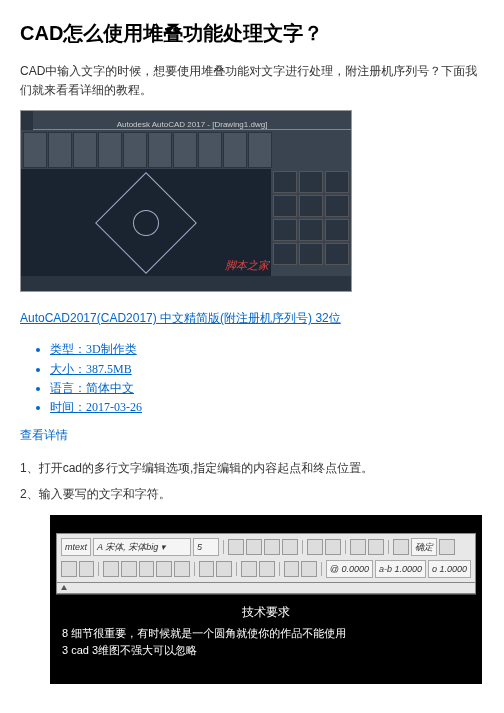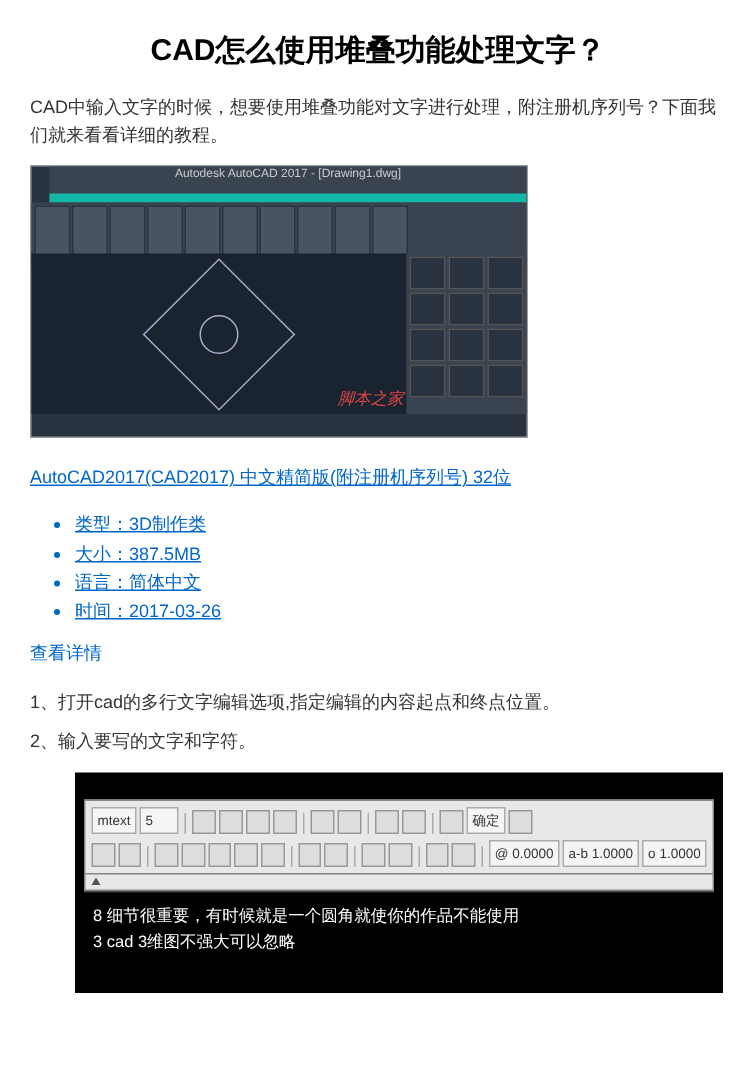--- a/index.html
+++ b/index.html
@@ -6,21 +6,21 @@
     font-family: "Microsoft YaHei", Arial, sans-serif;
     font-size: 12px;
     color: #333;
     margin: 0;
     padding: 20px;
     background: #fff;
     width: 504px;
     box-sizing: border-box;
   }
   h1 {
-    text-align: center;
+    text-align: left;
     font-size: 20px;
     font-weight: bold;
     margin: 0 0 15px 0;
     color: #000;
   }
   .intro {
     font-size: 12px;
     line-height: 1.6;
     margin-bottom: 10px;
   }
@@ -28,23 +28,23 @@
     width: 330px;
     height: 180px;
     background: #2a3440;
     margin: 10px 0;
     position: relative;
     border: 1px solid #999;
   }
   .screenshot-titlebar {
     height: 18px;
     background: #3a4450;
-    border-bottom: 6px solid #14b8a6;
+    border-bottom: 1px solid #14b8a6;
     display: flex;
-    align-items: flex-start;
+    align-items: flex-end;
     padding: 0 4px;
     font-size: 8px;
     color: #ccc;
     margin-left: 12px;
   }
   .screenshot-titlebar .title-text { flex: 1; text-align: center; }
   .screenshot-ribbon {
     height: 38px;
     background: #3a4450;
     border-bottom: 1px solid #555;
@@ -122,20 +122,21 @@
   ul.meta {
     list-style: disc;
     padding-left: 30px;
     margin: 5px 0 10px 0;
   }
   ul.meta li {
     color: #0066cc;
     text-decoration: underline;
     font-size: 12px;
     line-height: 1.6;
+    font-family: Liberation Serif, serif;
   }
   .detail-link {
     color: #0066cc;
     font-size: 12px;
     display: inline-block;
     margin-bottom: 10px;
   }
   .step {
     font-size: 12px;
     line-height: 1.8;
@@ -149,25 +150,26 @@
   }
   .editor-toolbar {
     background: #e8e8e8;
     border: 1px solid #888;
     padding: 2px;
     font-size: 9px;
     color: #333;
   }
   .toolbar-row {
     display: flex;
-    align-items: flex-end;
+    align-items: center;
     gap: 2px;
     padding: 2px;
     flex-wrap: nowrap;
     overflow: hidden;
+    font-style: italic;
   }
   .tb-item {
     height: 16px;
     background: #f5f5f5;
     border: 1px solid #aaa;
     padding: 0 3px;
     display: inline-flex;
     align-items: center;
     font-size: 9px;
     white-space: nowrap;
@@ -274,20 +276,21 @@
 
 <a class="detail-link">查看详情</a>
 
 <p class="step">1、打开cad的多行文字编辑选项,指定编辑的内容起点和终点位置。</p>
 <p class="step">2、输入要写的文字和字符。</p>
 
 <div class="editor-screenshot">
   <div class="editor-toolbar">
     <div class="toolbar-row">
       <span class="tb-item">mtext</span>
+      <span class="tb-item" style="width:90px">A 宋体, 宋体big ▾</span>
       <span class="tb-item" style="width:18px">5</span>
       <div class="tb-sep"></div>
       <span class="tb-icon"></span>
       <span class="tb-icon"></span>
       <span class="tb-icon"></span>
       <span class="tb-icon"></span>
       <div class="tb-sep"></div>
       <span class="tb-icon"></span>
       <span class="tb-icon"></span>
       <div class="tb-sep"></div>
@@ -317,20 +320,21 @@
       <span class="tb-icon"></span>
       <span class="tb-icon"></span>
       <div class="tb-sep"></div>
       <span class="tb-item">@ 0.0000</span>
       <span class="tb-item">a-b 1.0000</span>
       <span class="tb-item">o 1.0000</span>
     </div>
   </div>
   <div class="ruler"></div>
   <div class="editor-content">
+    <div class="title">技术要求</div>
     <div class="line">8 细节很重要，有时候就是一个圆角就使你的作品不能使用</div>
     <div class="line">3 cad 3维图不强大可以忽略</div>
   </div>
 </div>
 
 
 
 
 
 

